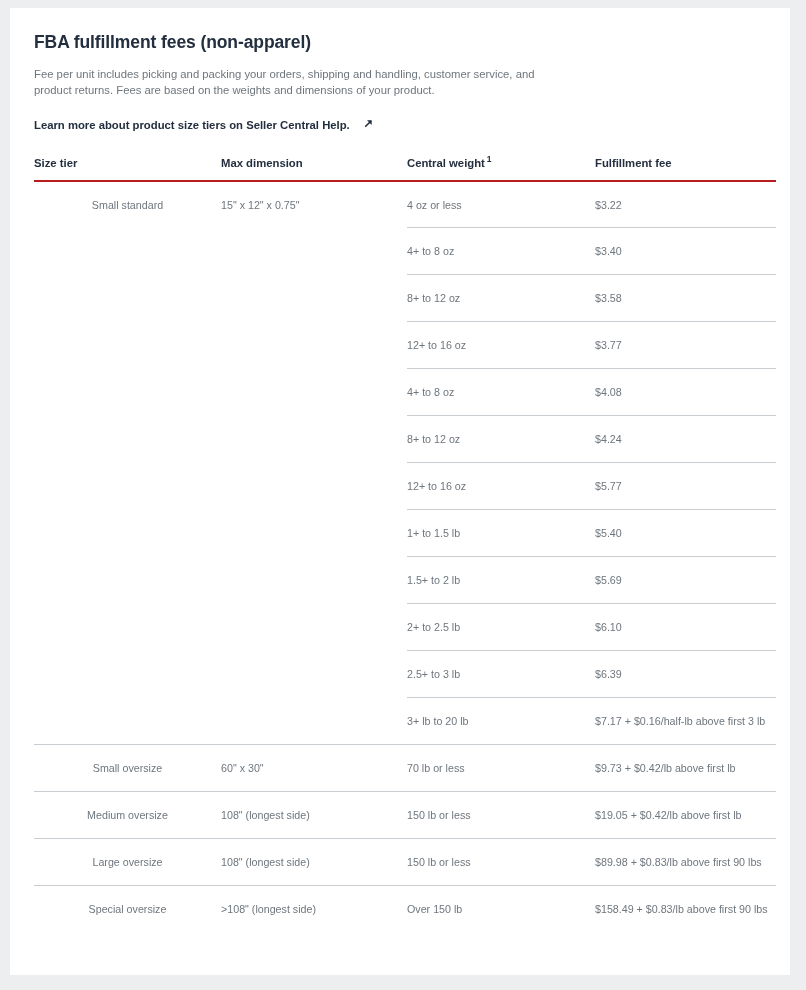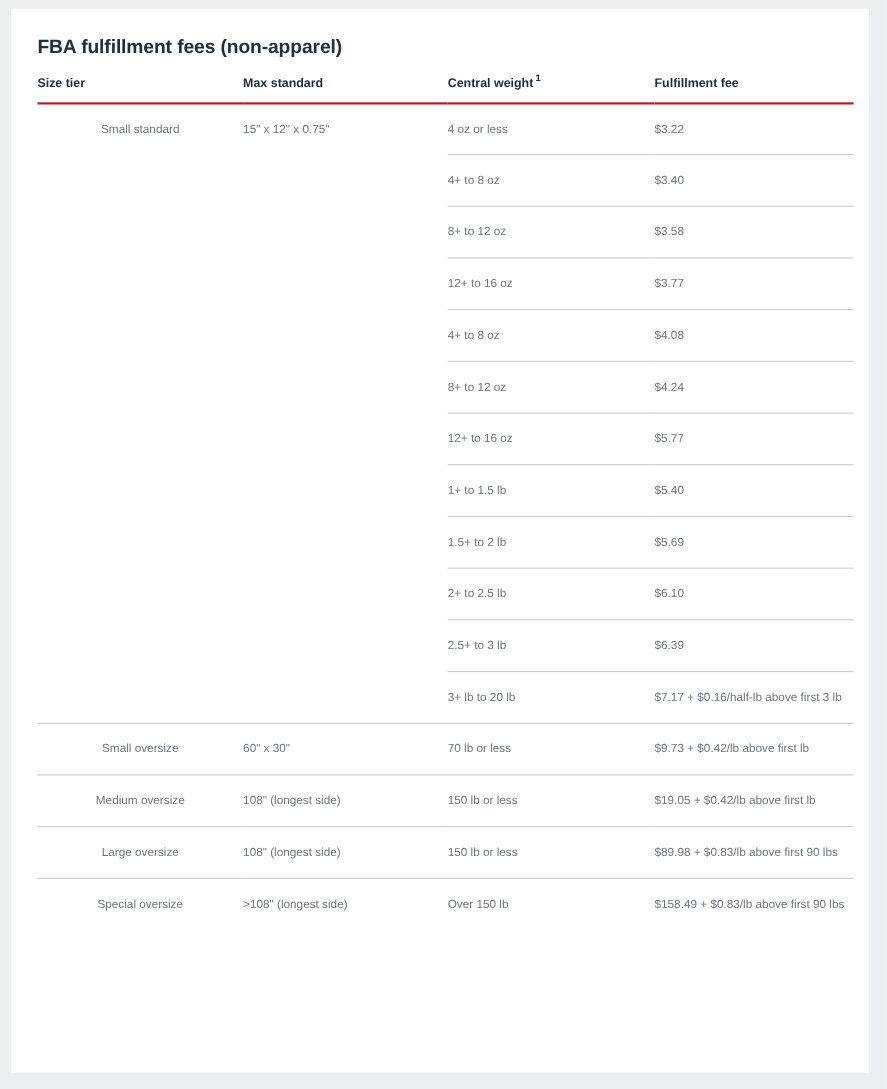--- a/index.html
+++ b/index.html
@@ -126,33 +126,43 @@
 </style>
 </head>
 <body>
 
 <div class="page">
   <div class="card">
     <div class="card-inner">
 
       <h1 class="title">FBA fulfillment fees (non-apparel)</h1>
 
-
+      <p class="intro">Fee per unit includes picking and packing your orders, shipping and handling, customer service, and product returns. Fees are based on the weights and dimensions of your product.</p>
+
+      <a class="learn-more" href="#">
+        <span class="lm-text">Learn more about product size tiers on Seller Central Help.</span>
+        <span class="ext-icon">
+          <svg width="11" height="11" viewBox="0 0 11 11" aria-hidden="true">
+            <path d="M2.2 8.8 L8.0 3.0" stroke="#232f3e" stroke-width="1.6" fill="none"></path>
+            <path d="M4.0 2.3 L8.7 2.3 L8.7 7.0 Z" fill="#232f3e"></path>
+          </svg>
+        </span>
+      </a>
 
       <table class="fee-table">
         <colgroup>
           <col class="c-tier">
             <col class="c-dim">
             <col class="c-wt">
             <col class="c-fee">
         </colgroup>
         <thead>
           <tr class="head-row">
             <th>Size tier</th>
-            <th>Max standard</th>
+            <th>Max dimension</th>
             <th><span>Central weight</span><sup class="fn">1</sup></th>
             <th>Fulfillment fee</th>
           </tr>
         </thead>
         <tbody id="table-body">
             <tr class="group-start first-group">
               <td class="cell cell-tier">Small standard</td>
               <td class="cell cell-dim">15" x 12" x 0.75"</td>
               <td class="cell cell-wt">4 oz or less</td>
               <td class="cell cell-fee">$3.22</td>

